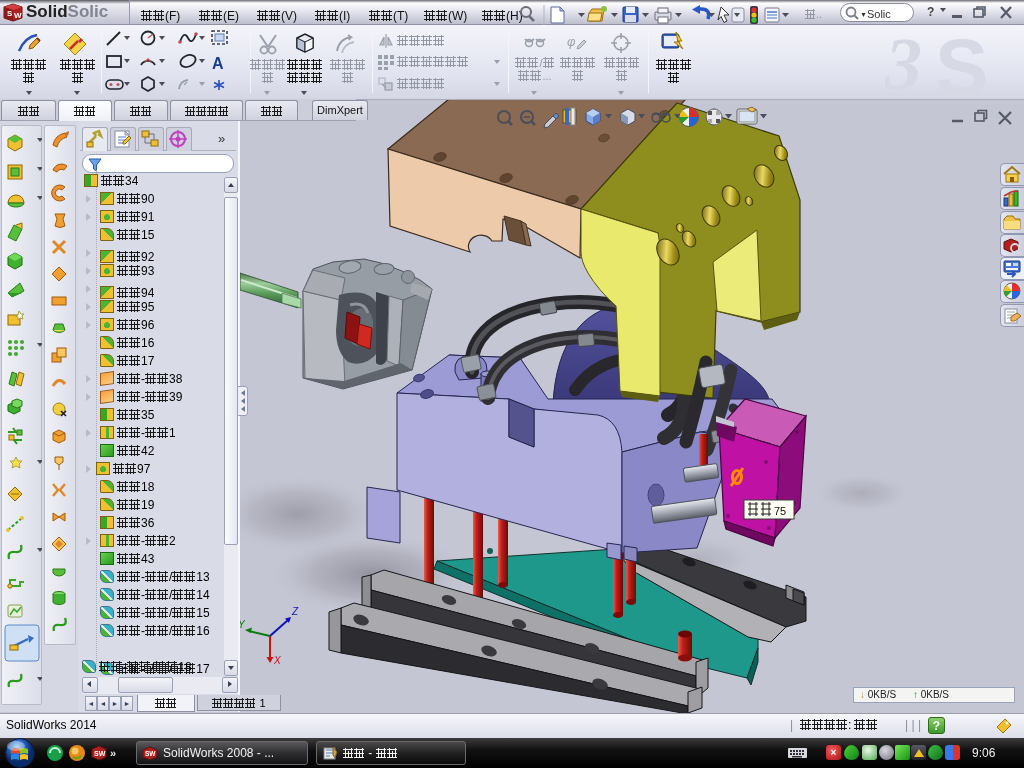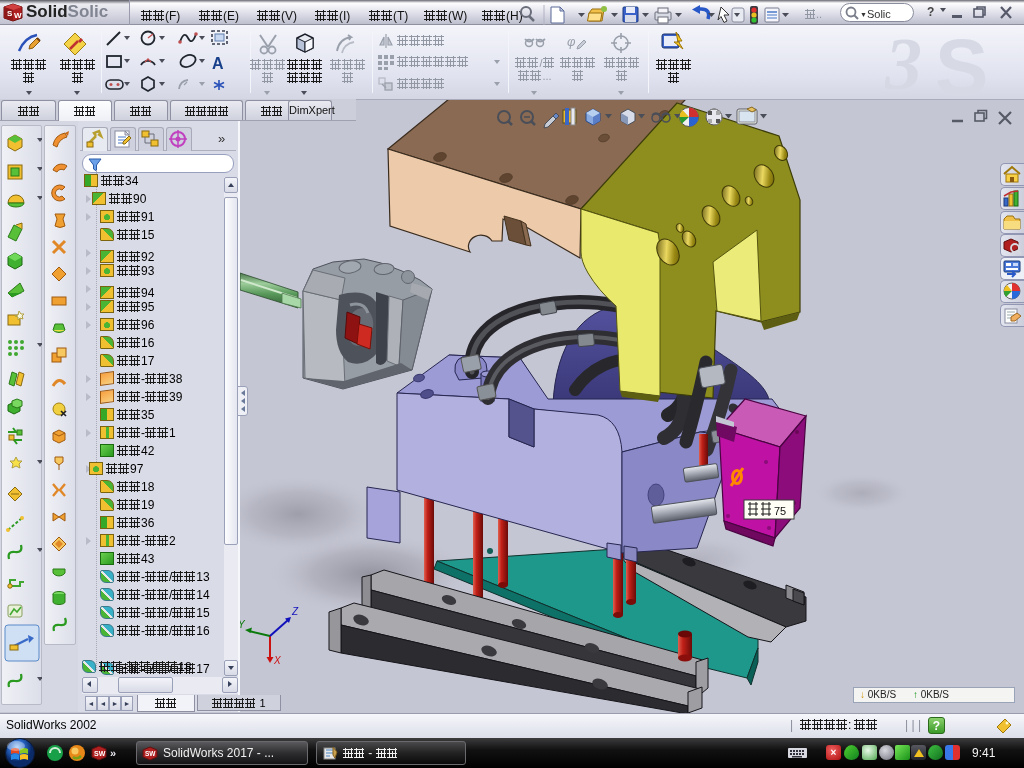--- a/index.html
+++ b/index.html
@@ -581,21 +581,21 @@
         <path d="M16,2 l6,9 h-4 l5,8 -9,-7 h4 z" fill="#f8c820" stroke="#a07808"></path>
       </svg>
     <div class="tbtxt" style="left:652px;top:34px;width:44px"><span class="h"></span><span class="h"></span><span class="h"></span><br><span class="h"></span></div>
   </div>
   <div class="abs" id="tabrow">
     <div class="tab" style="left:1px;width:55px"><span class="h s"></span><span class="h s"></span></div>
     <div class="tab act" style="left:58px;width:54px"><span class="h s"></span><span class="h s"></span></div>
     <div class="tab" style="left:114px;width:54px"><span class="h s"></span><span class="h s"></span></div>
     <div class="tab" style="left:170px;width:73px"><span class="h s"></span><span class="h s"></span><span class="h s"></span><span class="h s"></span></div>
     <div class="tab" style="left:245px;width:53px"><span class="h s"></span><span class="h s"></span></div>
-    <div class="tab" style="left:288px;width:44px;font-size:11px">DimXpert</div>
+    <div class="tab" style="left:312px;width:56px;font-size:11px">DimXpert</div>
   </div>
   <div class="abs" id="leftcol">
     <div class="lbar" style="left:1px;top:4px;width:41px;height:580px"></div>
     <div class="lbar" style="left:44px;top:4px;width:32px;height:520px"></div>
     <svg class="abs" style="left:1px;top:4px" width="41" height="580" viewBox="0 0 41 580">
       <g stroke-width="1">
         <g transform="translate(5,8)">
             <polygon points="2,6 9,2 16,6 16,14 9,18 2,14" fill="#f0c030" stroke="#8a6a10"></polygon>
             <polygon points="2,6 9,10 16,6 9,2" fill="#58c038"></polygon>
             <path d="M31,5 l3,4 3,-4" fill="#4a4d58"></path>
@@ -782,21 +782,21 @@
           </svg></div>
       <div class="abs" style="left:138px;top:6px;font-size:13px;color:#333">»</div>
     </div>
     <div id="filter"><svg width="18" height="17" viewBox="0 0 18 17" style="margin:1px 0 0 3px">
           <path d="M3,3 h12 l-4.5,6 v6 l-3,-2 v-4 z" fill="#6aa0e8" stroke="#2a5aa8"></path>
         </svg></div>
     <div id="tree">
     <div class="abs" style="left:16px;top:0;width:1px;height:500px;border-left:1px dotted #a8aab8"></div>
     <div class="ti" style="left:4px;top:4px"><span class="ic spl"></span><span class="h"></span><span class="h"></span>34</div>
     <div class="exp" style="left:6px;top:25px"></div>
-    <div class="ti" style="left:12px;top:22px"><span class="ic ext"></span><span class="h"></span><span class="h"></span>90</div>
+    <div class="ti" style="left:20px;top:22px"><span class="ic ext"></span><span class="h"></span><span class="h"></span>90</div>
     <div class="exp" style="left:6px;top:43px"></div>
     <div class="ti" style="left:20px;top:40px"><span class="ic rev"></span><span class="h"></span><span class="h"></span>91</div>
     <div class="ti" style="left:20px;top:58px"><span class="ic fil"></span><span class="h"></span><span class="h"></span>15</div>
     <div class="exp" style="left:6px;top:79px"></div>
     <div class="ti" style="left:20px;top:80px"><span class="ic ext"></span><span class="h"></span><span class="h"></span>92</div>
     <div class="exp" style="left:6px;top:97px"></div>
     <div class="ti" style="left:20px;top:94px"><span class="ic rev"></span><span class="h"></span><span class="h"></span>93</div>
     <div class="exp" style="left:6px;top:115px"></div>
     <div class="ti" style="left:20px;top:116px"><span class="ic ext"></span><span class="h"></span><span class="h"></span>94</div>
     <div class="exp" style="left:6px;top:133px"></div>
@@ -807,21 +807,21 @@
     <div class="ti" style="left:20px;top:184px"><span class="ic fil"></span><span class="h"></span><span class="h"></span>17</div>
     <div class="exp" style="left:6px;top:205px"></div>
     <div class="ti" style="left:20px;top:202px"><span class="ic srf"></span><span class="h"></span><span class="h"></span>-<span class="h"></span><span class="h"></span>38</div>
     <div class="exp" style="left:6px;top:223px"></div>
     <div class="ti" style="left:20px;top:220px"><span class="ic srf"></span><span class="h"></span><span class="h"></span>-<span class="h"></span><span class="h"></span>39</div>
     <div class="ti" style="left:20px;top:238px"><span class="ic spl"></span><span class="h"></span><span class="h"></span>35</div>
     <div class="exp" style="left:6px;top:259px"></div>
     <div class="ti" style="left:20px;top:256px"><span class="ic cut"></span><span class="h"></span><span class="h"></span>-<span class="h"></span><span class="h"></span>1</div>
     <div class="ti" style="left:20px;top:274px"><span class="ic comb"></span><span class="h"></span><span class="h"></span>42</div>
     <div class="exp" style="left:6px;top:295px"></div>
-    <div class="ti" style="left:9px;top:292px"><span class="ic rev"></span><span class="h"></span><span class="h"></span>97</div>
+    <div class="ti" style="left:16px;top:292px"><span class="ic rev"></span><span class="h"></span><span class="h"></span>97</div>
     <div class="ti" style="left:20px;top:310px"><span class="ic fil"></span><span class="h"></span><span class="h"></span>18</div>
     <div class="ti" style="left:20px;top:328px"><span class="ic fil"></span><span class="h"></span><span class="h"></span>19</div>
     <div class="ti" style="left:20px;top:346px"><span class="ic spl"></span><span class="h"></span><span class="h"></span>36</div>
     <div class="exp" style="left:6px;top:367px"></div>
     <div class="ti" style="left:20px;top:364px"><span class="ic cut"></span><span class="h"></span><span class="h"></span>-<span class="h"></span><span class="h"></span>2</div>
     <div class="ti" style="left:20px;top:382px"><span class="ic comb"></span><span class="h"></span><span class="h"></span>43</div>
     <div class="ti" style="left:20px;top:400px"><span class="ic mv"></span><span class="h"></span><span class="h"></span>-<span class="h"></span><span class="h"></span>/<span class="h"></span><span class="h"></span>13</div>
     <div class="ti" style="left:20px;top:418px"><span class="ic mv"></span><span class="h"></span><span class="h"></span>-<span class="h"></span><span class="h"></span>/<span class="h"></span><span class="h"></span>14</div>
     <div class="ti" style="left:20px;top:436px"><span class="ic mv"></span><span class="h"></span><span class="h"></span>-<span class="h"></span><span class="h"></span>/<span class="h"></span><span class="h"></span>15</div>
     <div class="ti" style="left:20px;top:454px"><span class="ic mv"></span><span class="h"></span><span class="h"></span>-<span class="h"></span><span class="h"></span>/<span class="h"></span><span class="h"></span>16</div>
@@ -854,21 +854,21 @@
     <div class="sbtn" style="left:31px;top:1px;width:12px;height:15px;border-radius:0;font-size:7px;color:#36405a;text-align:center;line-height:13px">►</div>
     <div class="sbtn" style="left:43px;top:1px;width:12px;height:15px;border-radius:0;font-size:7px;color:#36405a;text-align:center;line-height:13px">►</div>
     <div class="abs" style="left:59px;top:0;width:58px;height:17px;background:#f2f3f8;border:1px solid #8f91a2;border-top:none;font-size:11px;text-align:center;padding-top:2px"><span class="h s"></span><span class="h s"></span></div>
     <div class="abs" style="left:119px;top:0;width:84px;height:16px;background:#cfd1dd;border:1px solid #8f91a2;border-top:none;font-size:11px;text-align:center;padding-top:2px"><span class="h s"></span><span class="h s"></span><span class="h s"></span><span class="h s"></span> 1</div>
   </div>
   <div class="abs" id="net">
     <span style="color:#d09000;font-weight:bold;margin-left:6px">↓</span> 0KB/S
     <span style="color:#109010;font-weight:bold;margin-left:14px">↑</span> 0KB/S
   </div>
   <div class="abs" id="statusbar">
-    <div class="abs" style="left:6px;top:4px">SolidWorks 2002</div>
+    <div class="abs" style="left:6px;top:4px">SolidWorks 2014</div>
     <div class="abs" style="left:790px;top:4px;color:#8a8d9a">|</div>
     <div class="abs" style="left:800px;top:4px"><span class="h"></span><span class="h"></span><span class="h"></span><span class="h"></span>:<span class="h" style="margin-left:3px"></span><span class="h"></span></div>
     <div class="abs" style="left:905px;top:4px;color:#8a8d9a">| | |</div>
     <div class="abs" style="left:928px;top:3px;width:17px;height:17px;background:linear-gradient(#8ad06a,#3a9a2a);border:1px solid #2a6a1a;border-radius:3px;color:#fff;font-size:12px;font-weight:bold;text-align:center;line-height:16px">?</div>
     <svg class="abs" style="left:995px;top:3px" width="18" height="18" viewBox="0 0 18 18">
         <path d="M2,10 l8,-8 6,6 -8,8 z" fill="#f0c030" stroke="#a07808"></path>
         <circle cx="12" cy="6" r="1.5" fill="#fff8d0"></circle>
       </svg>
   </div>
   <div class="abs" id="taskbar">
@@ -900,21 +900,21 @@
           <polygon points="1,4 8,1 15,4 15,12 8,15 1,12" fill="#b02020" stroke="#601010"></polygon>
           <text x="3" y="11" font-size="7" font-weight="bold" fill="#fff">SW</text>
         </g>
       <text x="64" y="13" font-size="11" font-weight="bold" fill="#e8e8f0">»</text>
     </svg>
     <div class="tbtn" style="left:136px;width:172px;background:linear-gradient(#5a5a5e,#2e2e30 50%,#141416)">
       <svg style="position:absolute;left:5px;top:4px" width="16" height="15" viewBox="0 0 16 15">
           <polygon points="1,4 8,1 15,4 15,11 8,14 1,11" fill="#b02020" stroke="#601010"></polygon>
           <text x="3" y="10" font-size="6.5" font-weight="bold" fill="#fff">SW</text>
         </svg>
-      <span style="margin-left:26px">SolidWorks 2017 - ...</span>
+      <span style="margin-left:26px">SolidWorks 2008 - ...</span>
     </div>
     <div class="tbtn" style="left:316px;width:150px">
       <svg style="position:absolute;left:6px;top:4px" width="16" height="15" viewBox="0 0 16 15">
           <rect x="1" y="2" width="11" height="11" fill="#e8e8e8" stroke="#888"></rect>
           <path d="M3,4 h7 M3,7 h7 M3,10 h4" stroke="#4a88c8"></path>
           <path d="M10,1 l4,5 -2,6 -2,-3 z" fill="#c8a050" stroke="#806020"></path>
         </svg>
       <span style="margin-left:26px"><span class="h w s"></span><span class="h w s"></span> - <span class="h w s"></span><span class="h w s"></span></span>
     </div>
     <svg class="abs" style="left:788px;top:8px" width="20" height="14" viewBox="0 0 20 14">
@@ -938,21 +938,21 @@
       </div>
     <div class="trayic" style="left:844px;background:linear-gradient(135deg,#50d030,#108020);border-radius:50% 50% 50% 50%/60% 60% 40% 40%"></div>
     <div class="trayic" style="left:862px;background:radial-gradient(circle at 40% 35%,#e8f8e8,#50a850)"></div>
     <div class="trayic" style="left:879px;background:radial-gradient(circle at 40% 35%,#d8d8e0,#70707c);border-radius:50%"></div>
     <div class="trayic" style="left:895px;background:linear-gradient(135deg,#78e858,#189018);border-radius:2px"></div>
     <div class="trayic" style="left:911px;background:linear-gradient(#585860,#23232a)">
         <span style="display:block;width:0;height:0;margin:4px auto 0;border-left:5px solid transparent;border-right:5px solid transparent;border-bottom:8px solid #f0c020"></span>
       </div>
     <div class="trayic" style="left:928px;background:linear-gradient(135deg,#40c040,#107020);border-radius:50% 50% 50% 50%/55% 55% 45% 45%"></div>
     <div class="trayic" style="left:945px;background:linear-gradient(90deg,#3878e8 55%,#e03030 55%);border-radius:3px"></div>
-    <div class="abs" style="left:972px;top:8px;font-size:12px;color:#f2f2f2">9:41</div>
+    <div class="abs" style="left:972px;top:8px;font-size:12px;color:#f2f2f2">9:06</div>
   </div>
   <div class="abs" id="rtaskpane" style="left:0;top:0">
     <div class="rtp" style="top:163px"><svg width="22" height="21" viewBox="0 0 22 21">
           <path d="M3,10 l8,-7 8,7" fill="none" stroke="#a07808" stroke-width="2"></path>
           <rect x="5" y="10" width="12" height="8" fill="#f8d048" stroke="#a07808"></rect>
           <rect x="9" y="13" width="4" height="5" fill="#8a5a10"></rect>
         </svg></div>
     <div class="rtp" style="top:187px"><svg width="22" height="21" viewBox="0 0 22 21">
           <rect x="3" y="10" width="4" height="8" fill="#3868c8" stroke="#1a3a78"></rect>
           <rect x="8" y="6" width="4" height="12" fill="#f0c030" stroke="#8a6a10"></rect>

